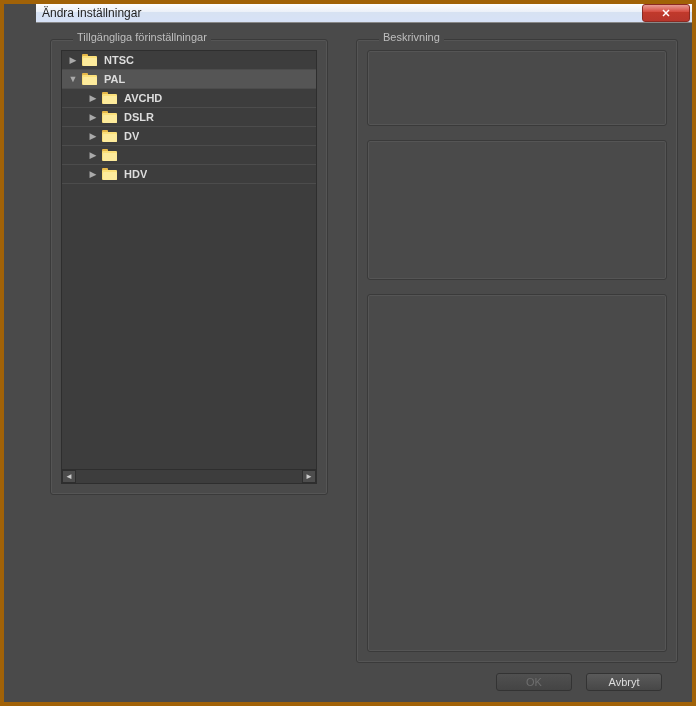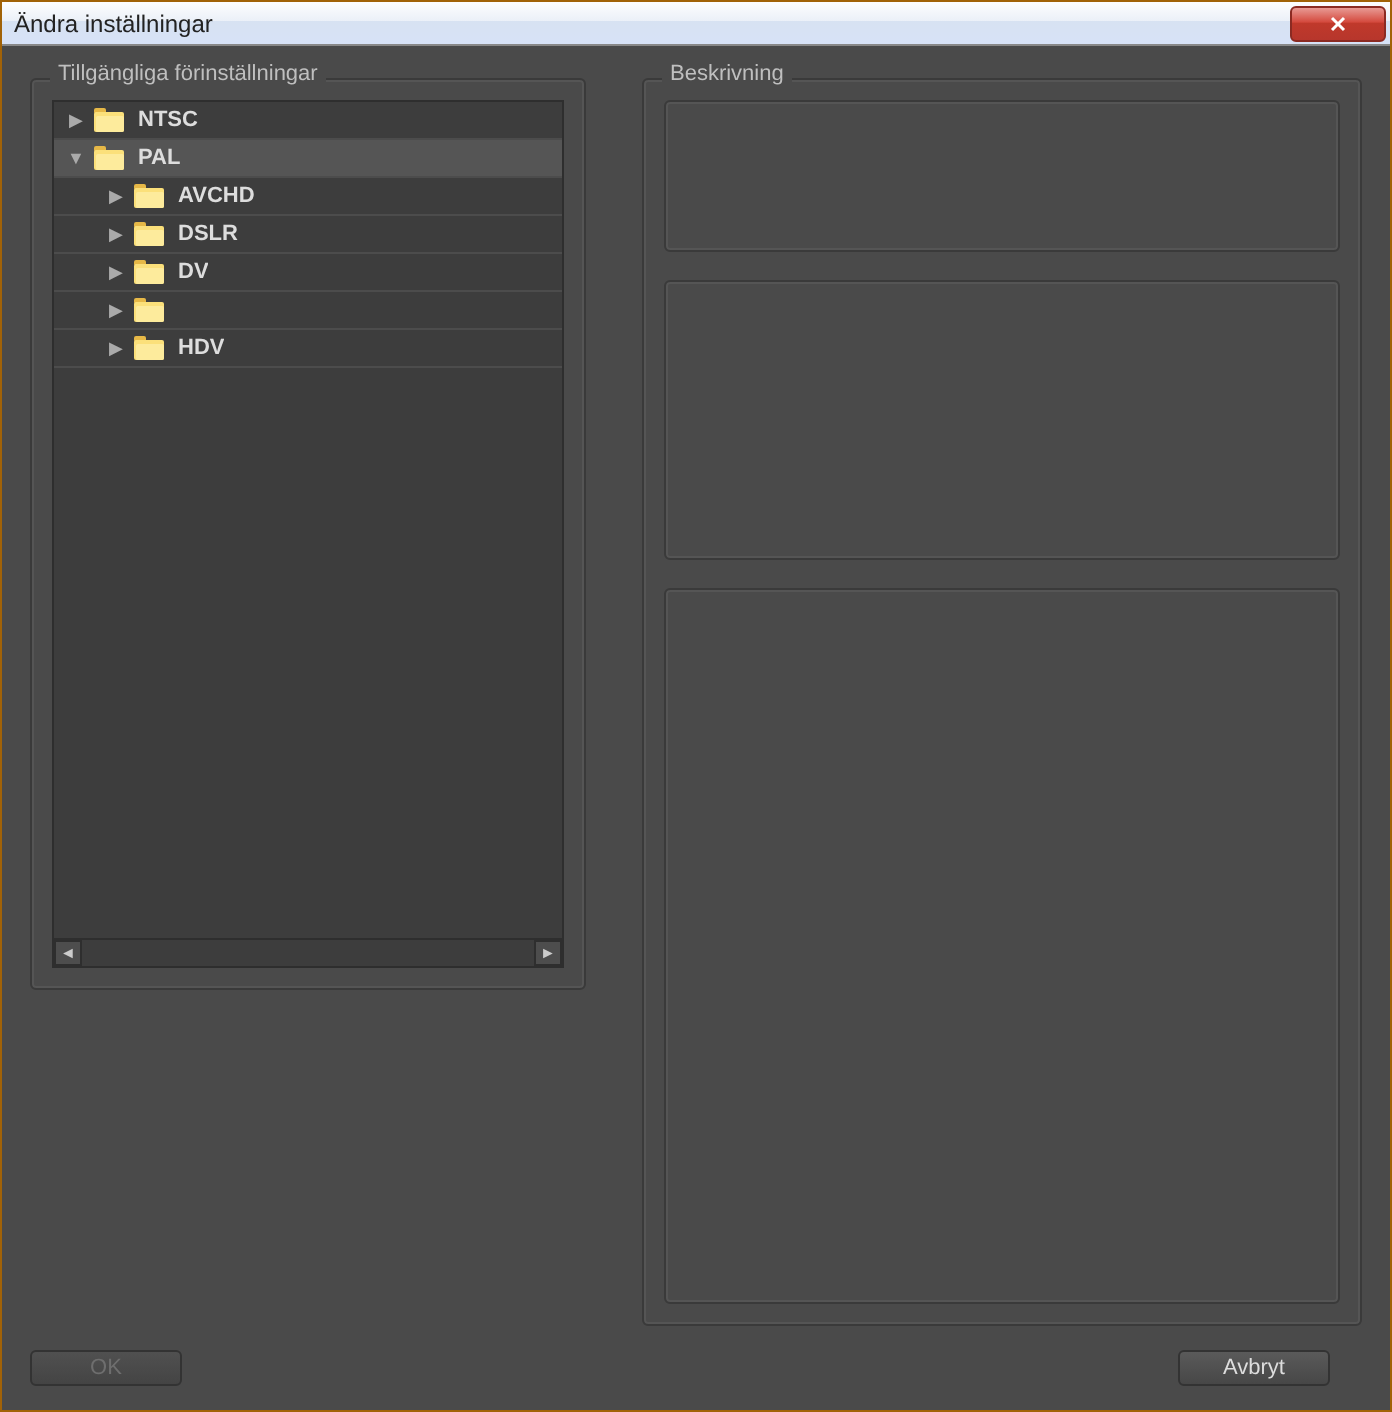--- a/index.html
+++ b/index.html
@@ -1,17 +1,17 @@
 <!DOCTYPE html>
 <html><head>
 <meta charset="utf-8">
 <style>
   * { box-sizing: border-box; margin: 0; padding: 0; font-family: "Segoe UI", Tahoma, sans-serif; }
   body { background: #4a4a4a; width: 696px; height: 706px; overflow: hidden; }
-  .window { width: 696px; height: 706px; border: 1px solid #a16207; background: #4a4a4a; display: flex; flex-direction: column; }
+  .window { width: 696px; height: 706px; border: 4px solid #a16207; background: #4a4a4a; display: flex; flex-direction: column; padding-left: 32px; }
   .titlebar {
     height: 22px;
     background: linear-gradient(to bottom, #fdfdfe 0%, #ebf0f8 45%, #d7e2f2 46%, #d7e2f7 100%);
     border-bottom: 1px solid #888;
     display: flex; align-items: center; justify-content: space-between;
     padding: 0 2px 0 6px;
     font-size: 12px; color: #222;
   }
   .titlebar .title { font-weight: normal; }
   .close-btn {
@@ -19,21 +19,21 @@
     background: linear-gradient(to bottom, #e89a94 0%, #d4483c 45%, #c0392b 46%, #b7362c 100%);
     border: 1px solid #8b2a22; border-radius: 3px;
     display: flex; align-items: center; justify-content: center;
     color: #fff; font-size: 10px; cursor: pointer;
   }
   .close-btn svg { stroke: #fff; stroke-width: 1.5; }
   .body { flex: 1; padding: 16px 14px 12px 14px; display: flex; flex-direction: column; gap: 0; position: relative; }
   .cols { display: flex; gap: 28px; flex: 1; }
   .panel { position: relative; }
   .panel-label {
-    position: absolute; top: -8px; left: 10px;
+    position: absolute; top: -8px; left: 23px;
     background: #4a4a4a; padding: 0 4px;
     font-size: 11px; color: #bfbfbf;
   }
   .panel-box {
     border: 1px solid #3a3a3a; border-radius: 3px;
     box-shadow: inset 0 0 0 1px #555;
     padding: 10px;
   }
   .left-panel { width: 278px; }
   .left-panel .panel-box { height: 456px; display: flex; flex-direction: column; }
@@ -64,21 +64,21 @@
     display: flex; align-items: center; justify-content: center;
     font-size: 8px; color: #ccc;
   }
   .hscroll .track { flex: 1; background: #3d3d3d; }
   .right-panel { flex: 1; text-align: right; }
   .right-panel .panel-box { height: 624px; display: flex; flex-direction: column; gap: 14px; }
   .desc-box { border: 1px solid #3a3a3a; box-shadow: inset 0 0 0 1px #555; border-radius: 3px; }
   .desc-box.box1 { height: 76px; }
   .desc-box.box2 { height: 140px; }
   .desc-box.box3 { flex: 1; }
-  .buttons { display: flex; justify-content: space-between; gap: 14px; padding: 10px 16px 0 0; }
+  .buttons { display: flex; justify-content: flex-end; gap: 14px; padding: 10px 16px 0 0; }
   .btn {
     width: 76px; height: 18px; font-size: 11px;
     border: 1px solid #333; border-radius: 3px;
     background: linear-gradient(to bottom, #5a5a5a, #474747);
     color: #ddd; display: flex; align-items: center; justify-content: center;
     cursor: pointer;
   }
   .btn.disabled { color: #6e6e6e; cursor: default; background: linear-gradient(to bottom, #505050, #444); }
 </style>
 </head>

